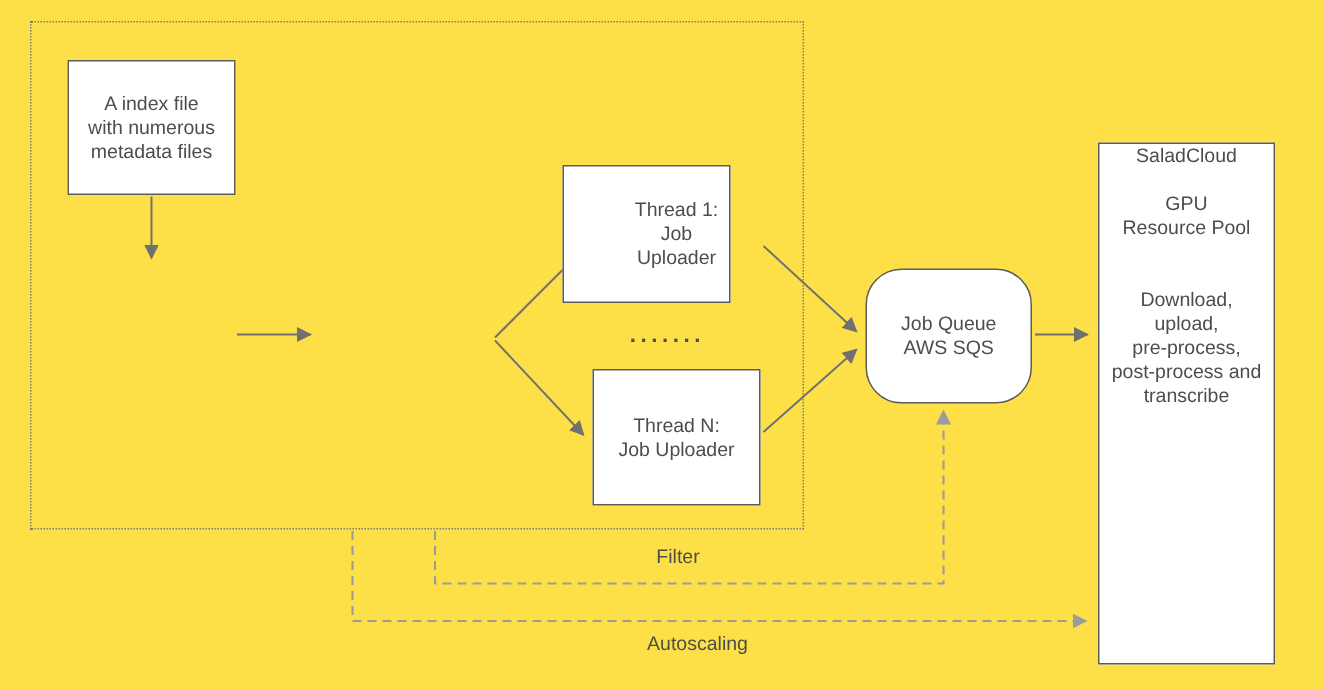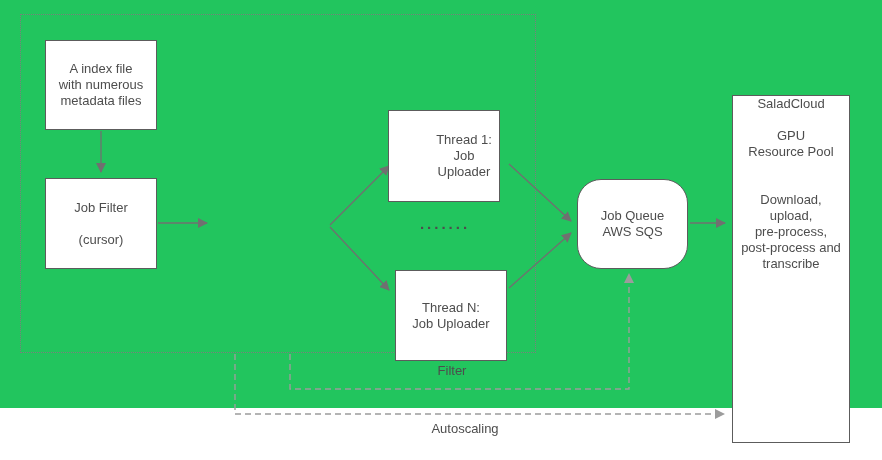--- a/index.html
+++ b/index.html
@@ -11,22 +11,22 @@
   }
   * { margin: 0; padding: 0; box-sizing: border-box; }
   html, body { background: #ffffff; }
   body {
     width: 882px; height: 460px;
     font-family: "Liberation Sans", "DejaVu Sans", sans-serif;
     overflow: hidden;
   }
   .canvas {
     position: relative;
-    width: 882px; height: 408px;
-    background: #22c55e;
+    width: 882px; height: 460px;
+    background: #fde047;
   }
   .dotted-container {
     position: absolute;
     left: 20px; top: 14px; width: 516px; height: 339px;
     border: 1px dotted var(--dotted);
   }
   .connector-layer {
     position: absolute; left: 0; top: 0;
     width: 882px; height: 460px;
     pointer-events: none;
@@ -52,22 +52,22 @@
     justify-content: center;
     text-align: center;
     color: var(--text);
     font-size: 13px;
     line-height: 16px;
   }
   .node-label { white-space: pre-line; width: 100%; }
   #n-index   { left: 45px;  top: 40px;  width: 112px; height: 90px; }
   #n-filter  { left: 45px;  top: 178px; width: 112px; height: 91px; }
   #n-queue   { left: 215px; top: 178px; width: 112px; height: 91px; }
-  #n-thread1 { left: 388px; top: 110px; width: 112px; height: 92px; padding-left: 40px; }
-  #n-threadn { left: 395px; top: 246px; width: 112px; height: 91px; margin-top: 24px; }
+  #n-thread1 { left: 375px; top: 110px; width: 112px; height: 92px; padding-left: 40px; }
+  #n-threadn { left: 395px; top: 246px; width: 112px; height: 91px; }
   #n-sqs     { left: 577px; top: 179px; width: 111px; height: 90px; border-radius: 24px; }
   #n-salad   { left: 732px; top: 95px;  width: 118px; height: 348px;
                align-items: flex-start; }
   .ellipsis {
     position: absolute;
     left: 410px; top: 216px; width: 70px;
     text-align: center;
     color: var(--text);
     font-size: 15px; font-weight: bold;
     letter-spacing: 3px; line-height: 15px;
@@ -106,25 +106,20 @@
     <path class="conn dashed" d="M290,354 L290,389 L629,389 L629,274" marker-end="url(#ahd)"></path>
     <path class="conn dashed" d="M235,354 L235,414 L724,414" marker-end="url(#ahd)"></path>
   </svg>
 
   <div class="node" id="n-index">
     <div class="node-label">A index file
 with numerous
 metadata files</div>
   </div>
 
-  <div class="node" id="n-filter">
-    <div class="node-label">Job Filter
-
-(cursor)</div>
-  </div>
 
 
   <div class="node" id="n-thread1">
     <div class="node-label">Thread 1:
 Job Uploader</div>
   </div>
 
   <div class="ellipsis">.......</div>
 
   <div class="node" id="n-threadn">

